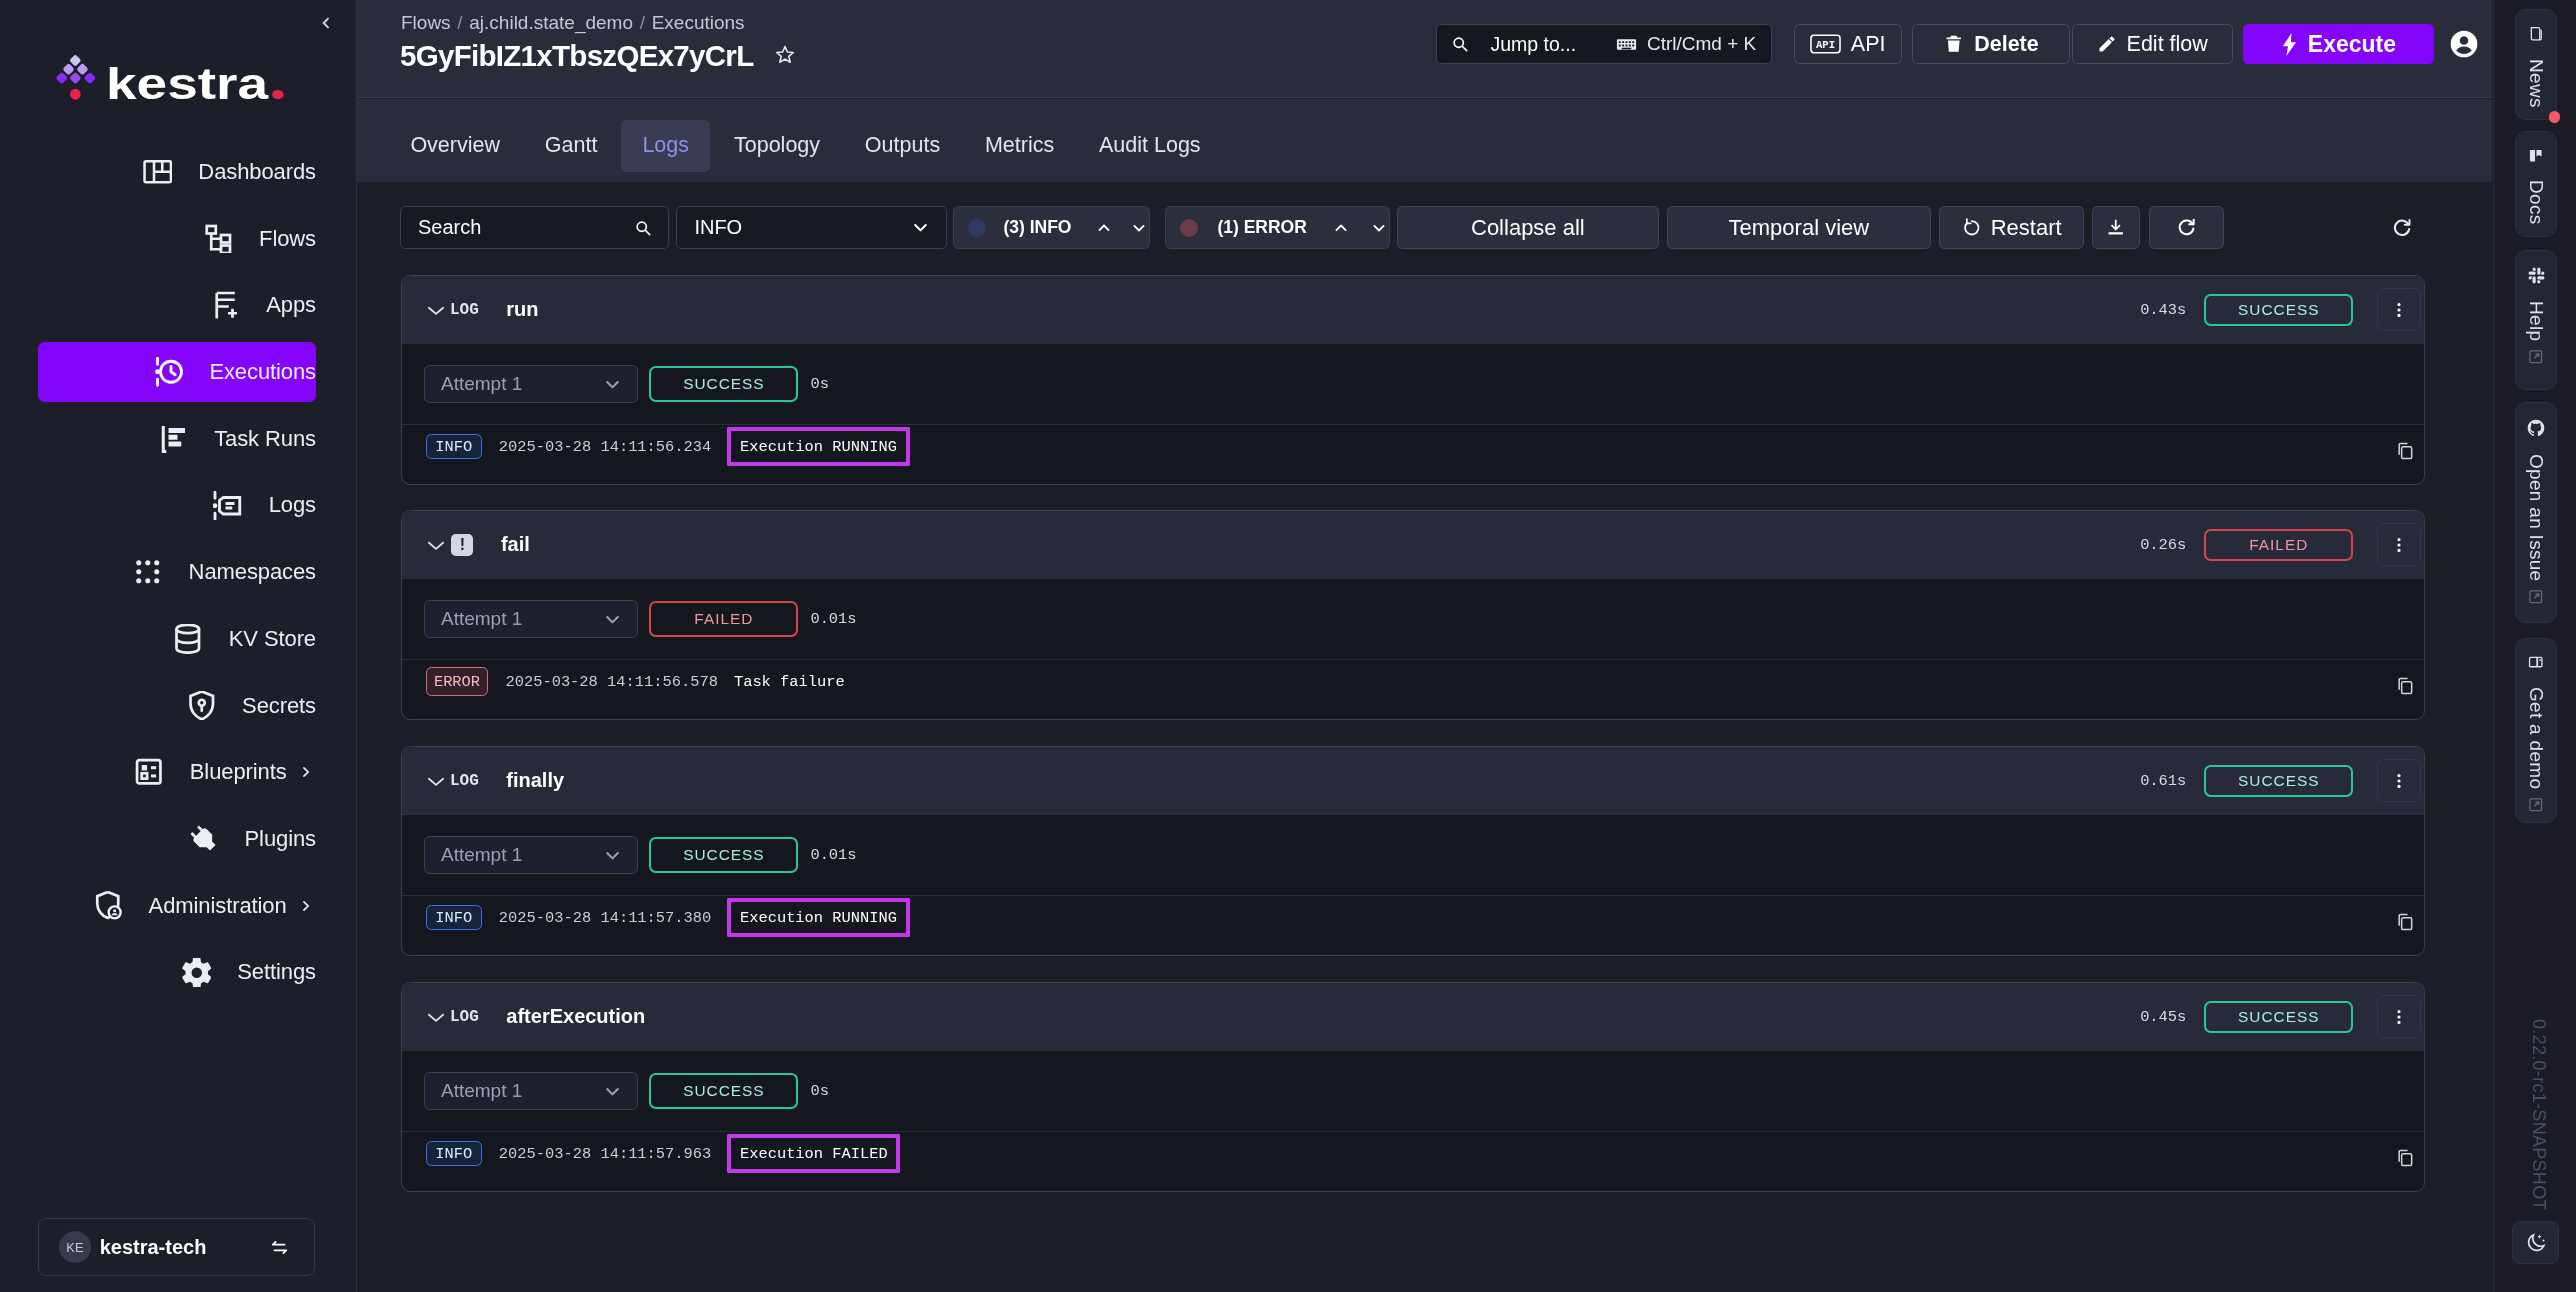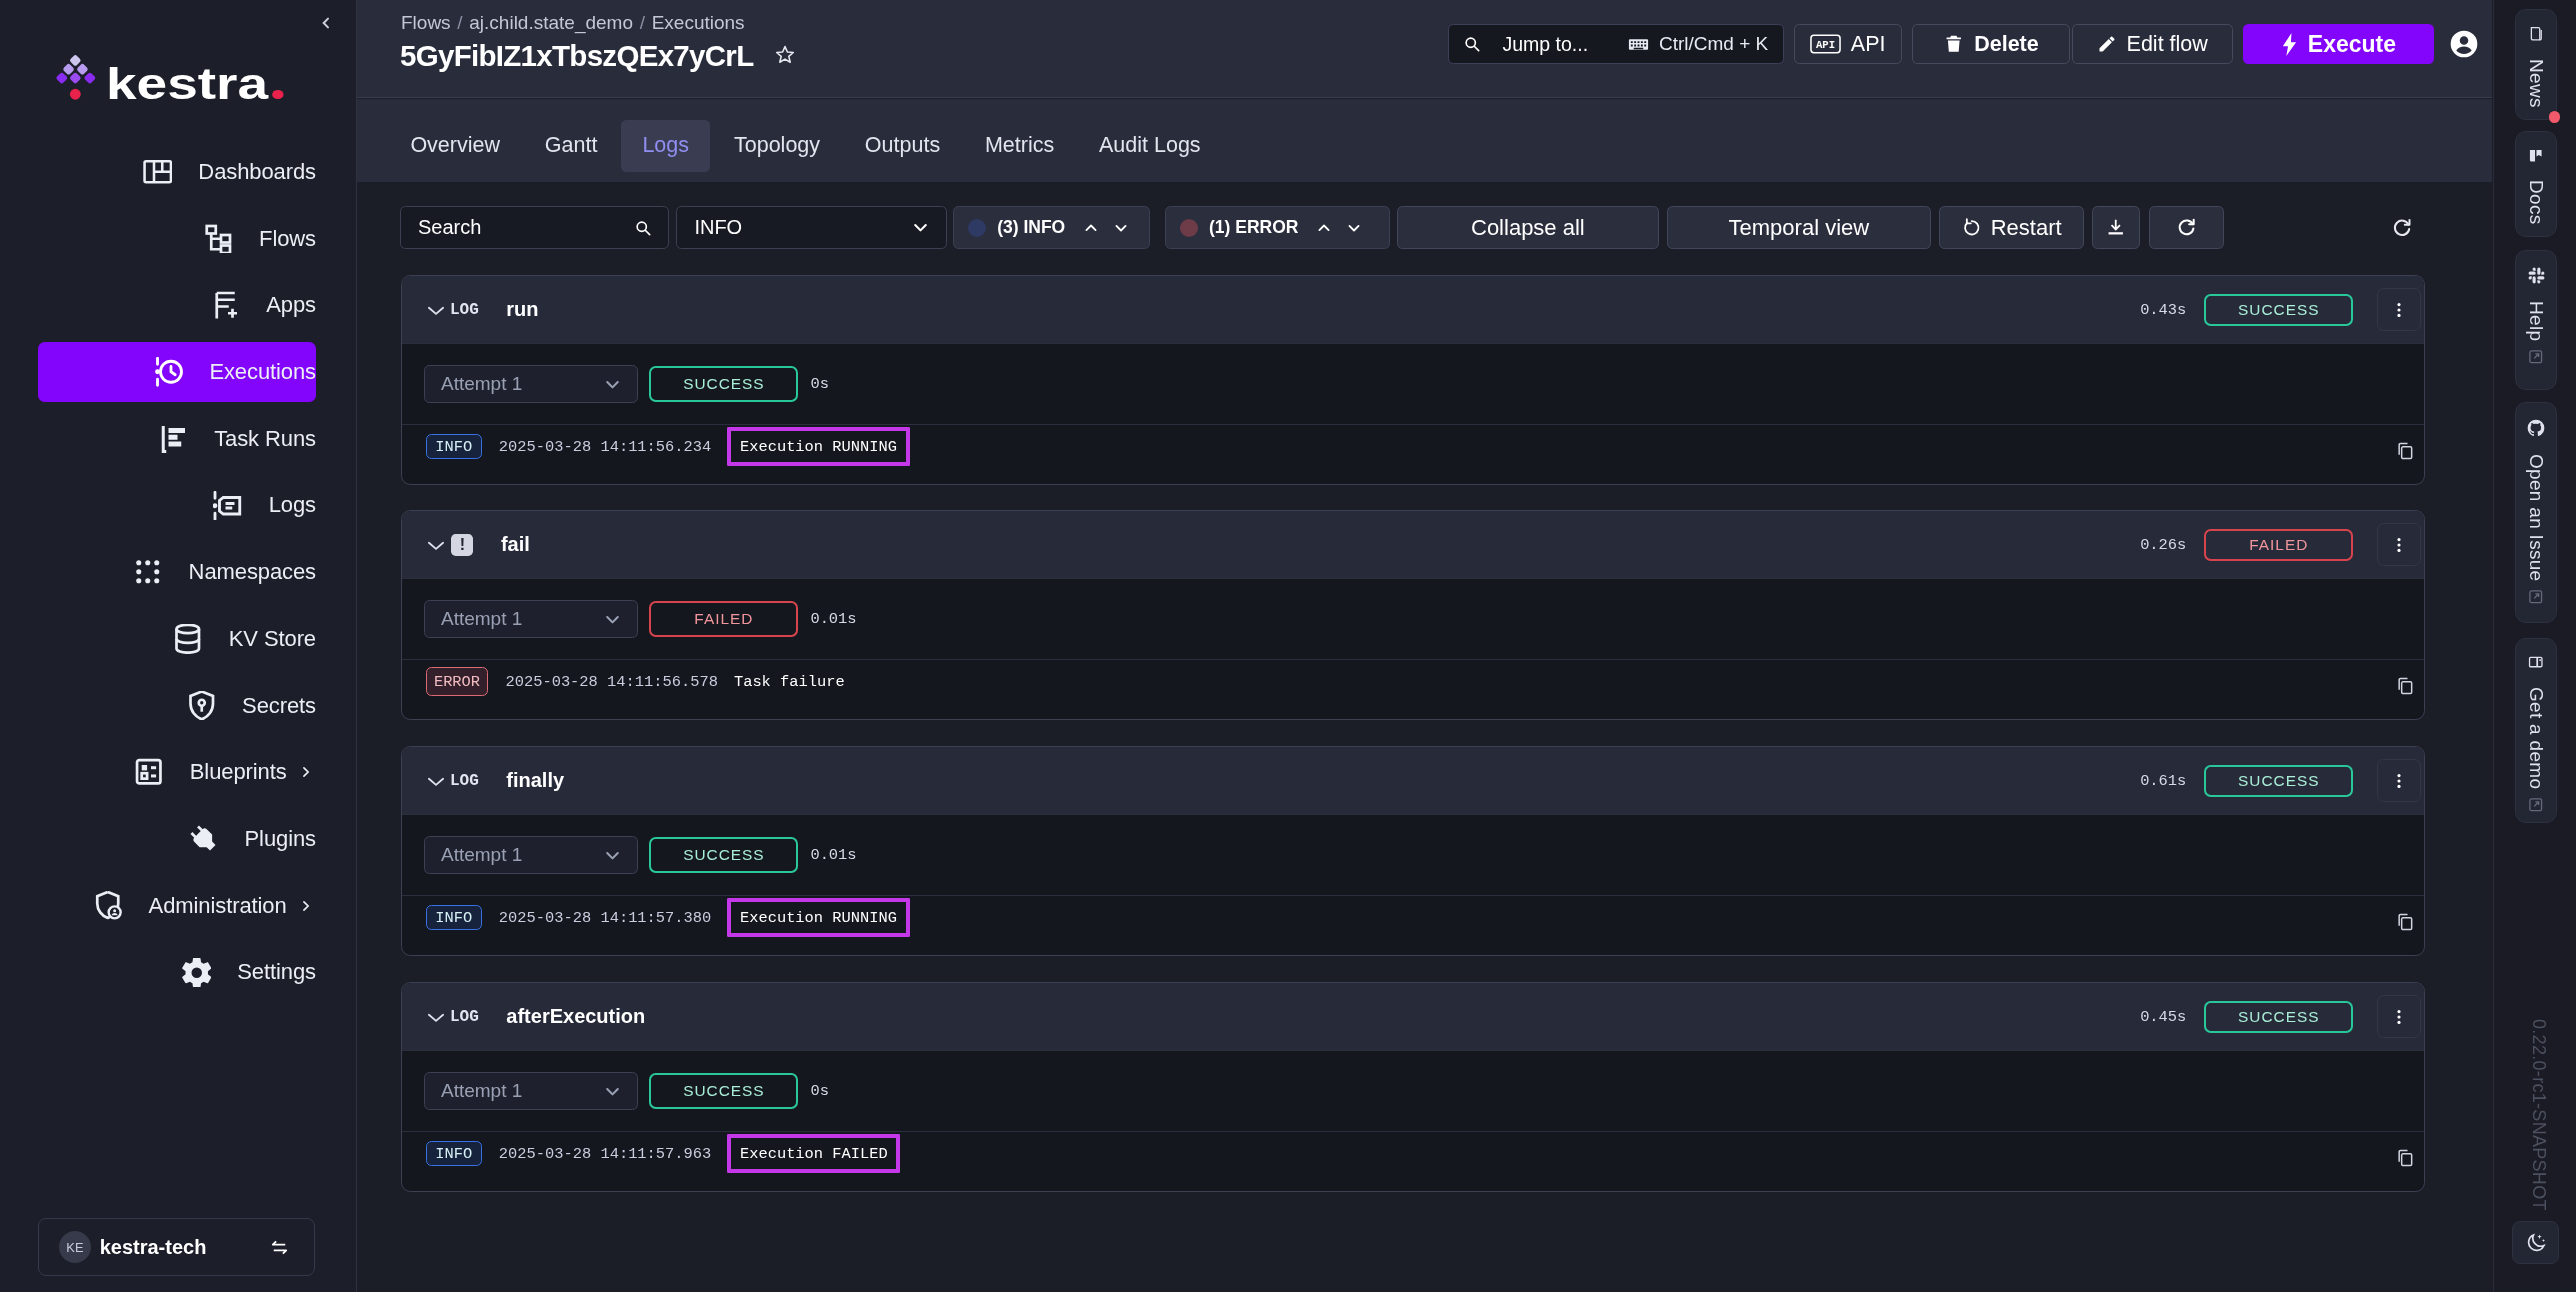--- a/index.html
+++ b/index.html
@@ -24,38 +24,38 @@
 #userbox .swap { position:absolute; right:23px; }
 
 
 #topbar { position:absolute; left:357px; top:0; width:2135px; height:98px; background:#292c3b; border-bottom:0.7px solid #3a3e50; }
 #crumbs { position:absolute; left:44px; top:12px; font-size:19px; color:#c3c7d7; }
 #crumbs .sep { color:#8a8fa3; padding:0 6.7px; }
 #title { position:absolute; left:43px; top:39px; font-size:29.5px; font-weight:bold; color:#fff; letter-spacing:-0.7px; }
 #star { position:absolute; left:416px; top:43px; }
 #topright { position:absolute; right:12px; top:24px; height:40px; display:flex; align-items:center; }
 .tbtn { height:40px; border:0.7px solid #464b60; border-radius:5.4px; display:flex; align-items:center; justify-content:center; color:#fff; font-size:21.5px; font-weight:500; }
-#jumpto { width:336px; background:#16181f; border-color:#3c415a; justify-content:flex-start; margin-right:10px; font-size:20px; }
+#jumpto { width:336px; background:#16181f; border-color:#3c415a; justify-content:flex-start; margin-right:22px; font-size:20px; }
 #jumpto .ph { margin-left:13.4px; } #jumpto .jt { margin-left:10.7px; font-size:19.5px; }
 #jumpto .kbd { margin-left:auto; margin-right:14.8px; display:flex; align-items:center; font-size:19px; color:#e8eaf3; }
 .tbtn.api { width:108px; margin-right:10px; }
 .tbtn.del { width:158px; margin-right:2px;font-weight:bold; }
 .tbtn.edit { width:161px; margin-right:10px; }
 .tbtn.exec { width:191px; background:#8405fc; border:none; font-weight:600; font-size:23px; margin-right:14px; }
 .tbtn svg { margin-right:9.4px; }
 
 
 #tabs { position:absolute; left:357px; top:99px; width:2135px; height:83px; background:#292c3b; display:flex; align-items:center; padding-left:38px; padding-top:10.7px; gap:14px; }
 .tab { padding:13.4px 15.4px; font-size:21.5px; color:#e2e5ee; border-radius:5.4px; white-space:nowrap; }
 .tab.active { background:#3a3d52; color:#908ef1; margin:0 -5.4px; padding:13.4px 21px; }
 
 
 #content { position:absolute; left:357px; top:182px; width:2135px; height:1110px; background:#1b1d27; }
 #filters { position:absolute; left:43px; top:24px; height:43px; display:flex; align-items:center; }
-.fitem { height:43px; border:0.7px solid #3b4053; border-radius:5.4px; display:flex; align-items:center; flex:none; }
+.fitem { height:43px; border:0.7px solid #3b4053; border-radius:5.4px; display:flex; align-items:center; flex:none;justify-content:space-between; }
 .finput { background:#181a23; }
 .fchip { background:#2b2e3d; }
 .fbtn { background:#2b2e3d; border-color:#41465a; justify-content:center; font-size:22px; font-weight:500; color:#fff; }
 #f-search { width:269px; margin-right:7.4px; } #f-search span { margin-left:17px; font-size:20px; color:#fff; }
 #f-search svg { margin-left:auto; margin-right:14.8px; }
 #f-level { width:271px; margin-right:6px; } #f-level span { margin-left:17px; font-size:20px; color:#fff; }
 #f-level svg { margin-left:auto; margin-right:14.8px; }
 #f-chip1 { width:197px; margin-right:14.8px; } #f-chip2 { width:225px; margin-right:6.7px; }
 .fchip .dot { width:18px; height:18px; border-radius:50%; margin-left:13.4px; flex:none; }
 .fchip .ctext { margin-left:11.4px; font-size:17.5px; font-weight:600; color:#fff; white-space:nowrap; }

